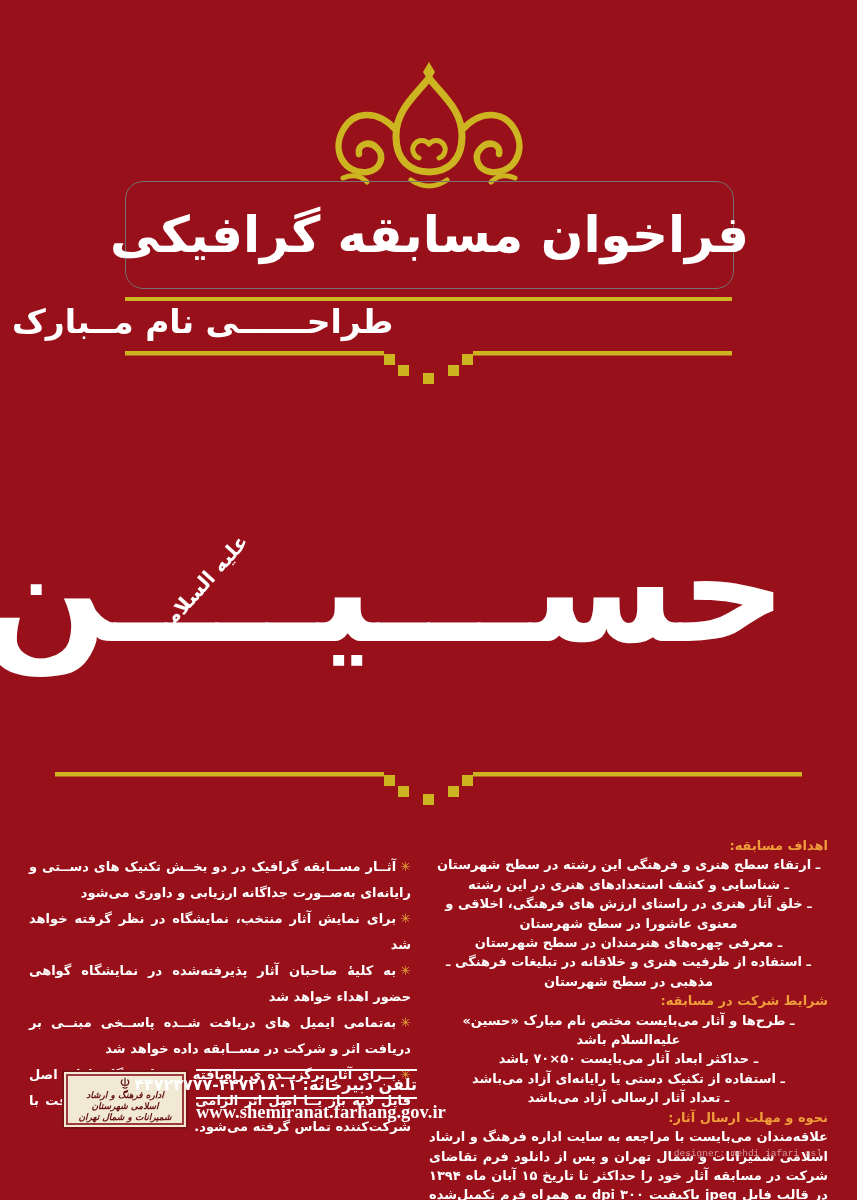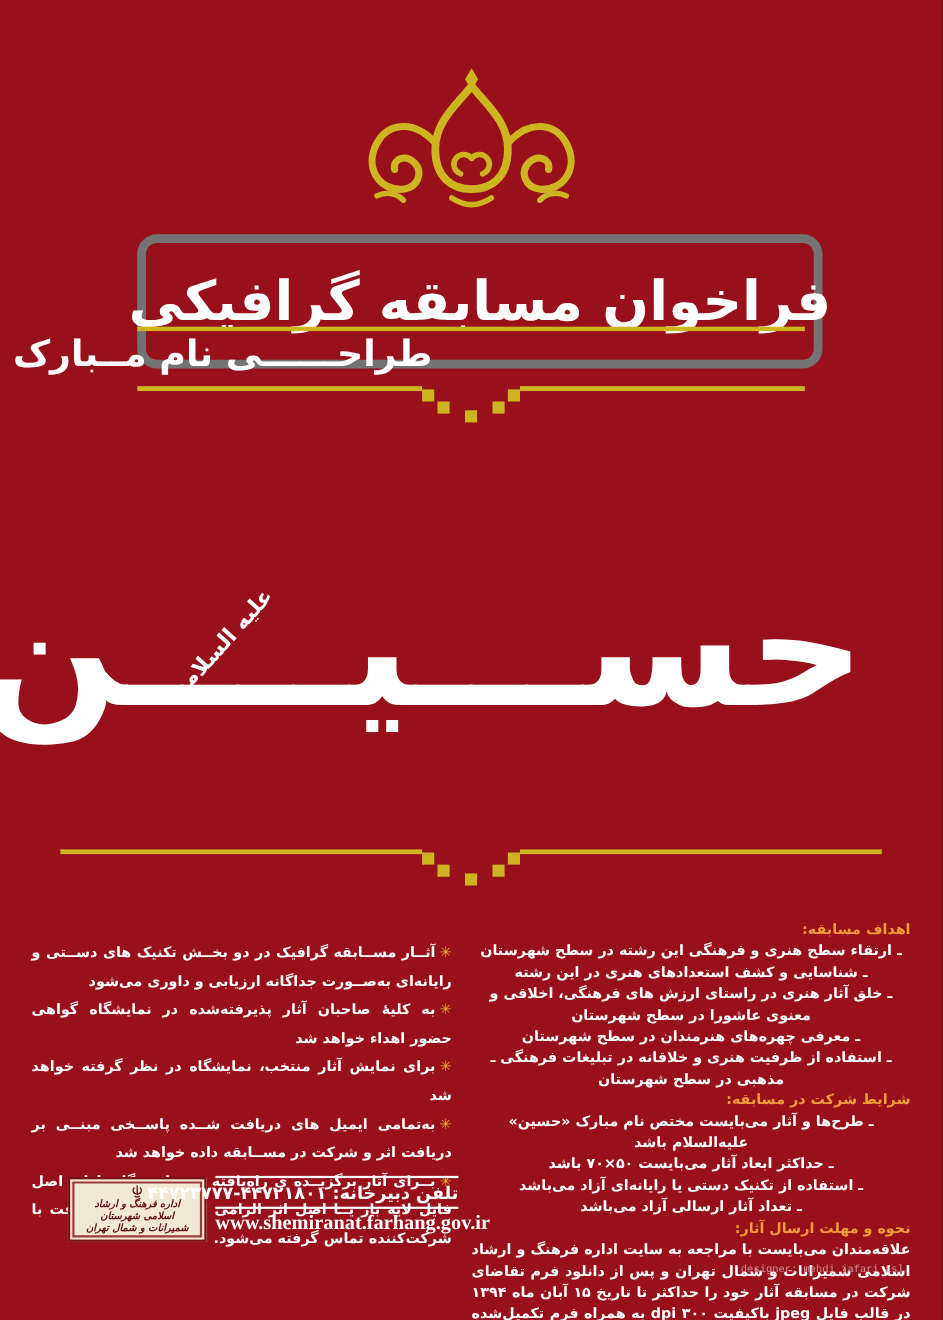--- a/index.html
+++ b/index.html
@@ -6,22 +6,22 @@
   .poster{
     position:relative;width:857px;height:1200px;overflow:hidden;
     background:#98101a;direction:rtl;
     font-family:"DejaVu Sans",sans-serif;color:#ffffff;
   }
   
   .crown{position:absolute;top:62px;left:323px;width:212px;height:136px;}
   
   .title-box{
     position:absolute;left:125px;top:181px;width:607px;height:106px;
-    border:8px solid #737373;border-radius:18px;
-    display:flex;align-items:center;justify-content:center;margin-top:32px;
+    border:1px solid #737373;border-radius:18px;
+    display:flex;align-items:center;justify-content:center;
   }
   .title-box h1{
     margin:0;font-size:50px;font-weight:bold;color:#fff;letter-spacing:-1px;white-space:nowrap;
   }
   .rule{position:absolute;left:125px;width:607px;height:4px;background:#cdb522;}
   .rule-top{top:297px;}
   .subtitle{
     position:absolute;top:302px;left:12px;width:857px;text-align:left;
     font-size:33px;font-weight:bold;color:#fff;white-space:nowrap;
   }
@@ -145,22 +145,22 @@
       <div class="item">ـ طرح‌ها و آثار می‌بایست مختص نام مبارک «حسین» علیه‌السلام باشد</div>
       <div class="item">ـ حداکثر ابعاد آثار می‌بایست ۵۰×۷۰ باشد</div>
       <div class="item">ـ استفاده از تکنیک دستی یا رایانه‌ای آزاد می‌باشد</div>
       <div class="item">ـ تعداد آثار ارسالی آزاد می‌باشد</div>
       <div class="heading">نحوه و مهلت ارسال آثار:</div>
       <p class="para"><span>علاقه‌مندان می‌بایست با مراجعه به سایت اداره فرهنگ و ارشاد اسلامی شمیرانات و شمال تهران و پس از دانلود  فرم تقاضای شرکت در مسابقه آثار خود را حداکثر تا تاریخ ۱۵ آبان ماه ۱۳۹۴ در قالب فایل jpeg باکیفیت ۳۰۰ dpi به همراه فرم تکمیل‌شده (در قالب word) به نشانی پست الکترونیکی </span></p>
     </div>
 
     <div class="notes">
       <div class="lc-item"><span class="star">✳</span><span>آثــار مســابقه گرافیک در دو بخــش تکنیک های دســتی و رایانه‌ای به‌صــورت جداگانه ارزیابی و داوری می‌شود</span></div>
+      <div class="lc-item"><span class="star">✳</span><span>برای نمایش آثار منتخب، نمایشگاه در نظر گرفته خواهد شد</span></div>
       <div class="lc-item"><span class="star">✳</span><span>به کلیهٔ صاحبان آثار پذیرفته‌شده در نمایشگاه گواهی حضور اهداء خواهد شد</span></div>
-      <div class="lc-item"><span class="star">✳</span><span>برای نمایش آثار منتخب، نمایشگاه در نظر گرفته خواهد شد</span></div>
       <div class="lc-item"><span class="star">✳</span><span>به‌تمامی ایمیل های دریافت شــده پاســخی مبنــی بر دریافت اثر و شرکت در مســابقه داده خواهد شد</span></div>
       <div class="lc-item"><span class="star">✳</span><span>بــرای آثار برگزیــده ی راه‌یافته به نمایشــگاه، ارائه اصل فایل لایه باز یــا اصل اثر الزامی است که جهت دریافت با شرکت‌کننده تماس گرفته می‌شود.</span></div>
     </div>
 
   </div>
 
   <div class="stamp">
     <svg class="stamp-emblem" viewBox="0 0 12 12">
       <g stroke="#641014" fill="none" stroke-width="1.2" stroke-linecap="round">
         <path d="M6,1 V9"></path>

